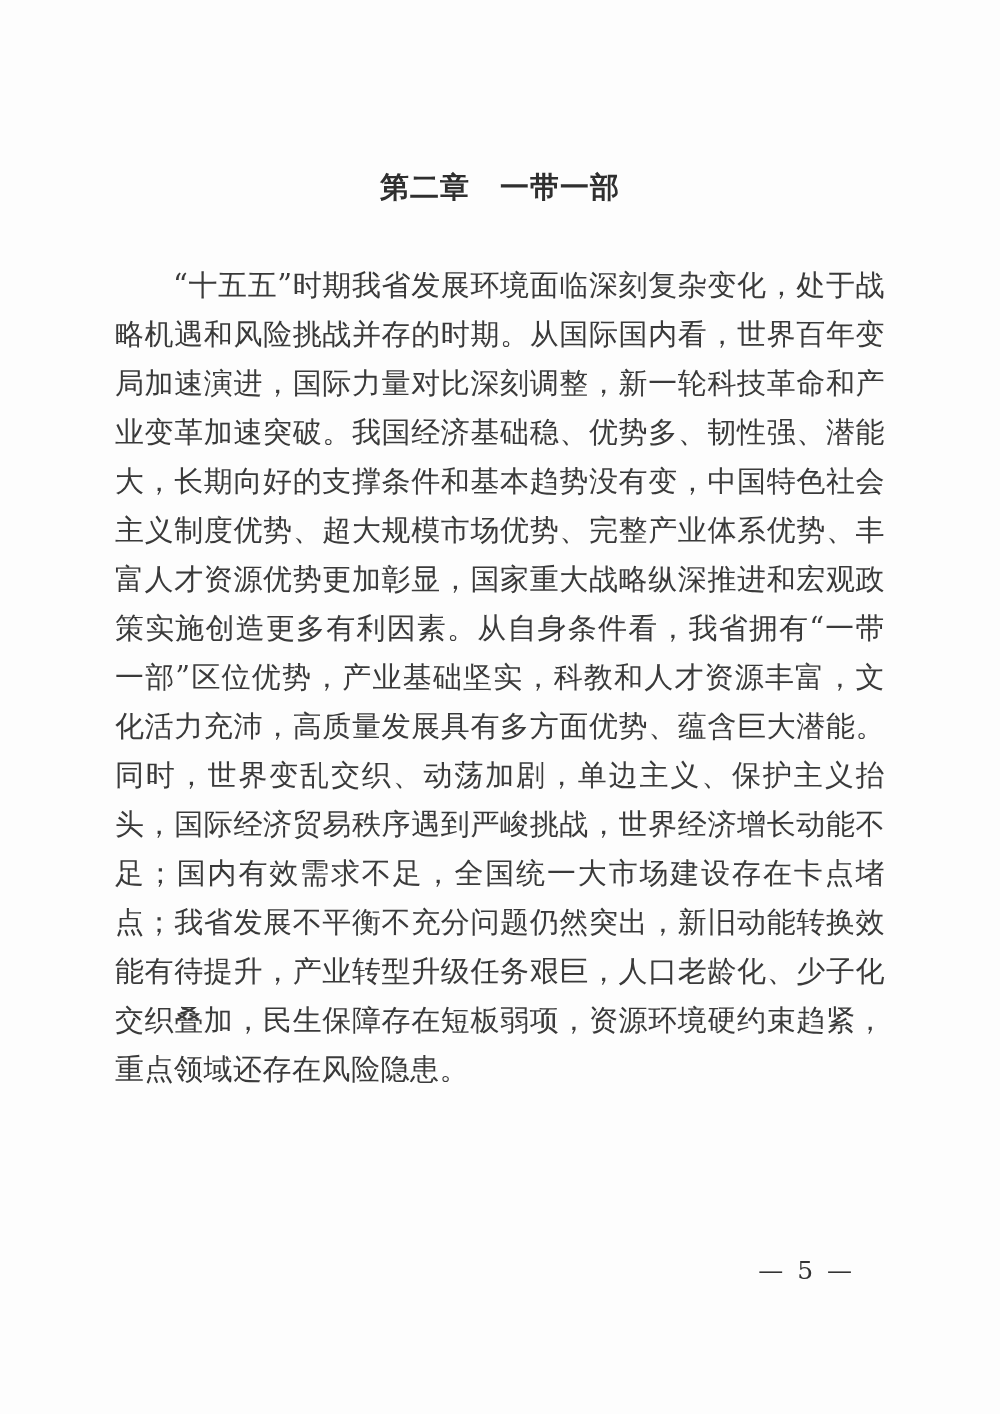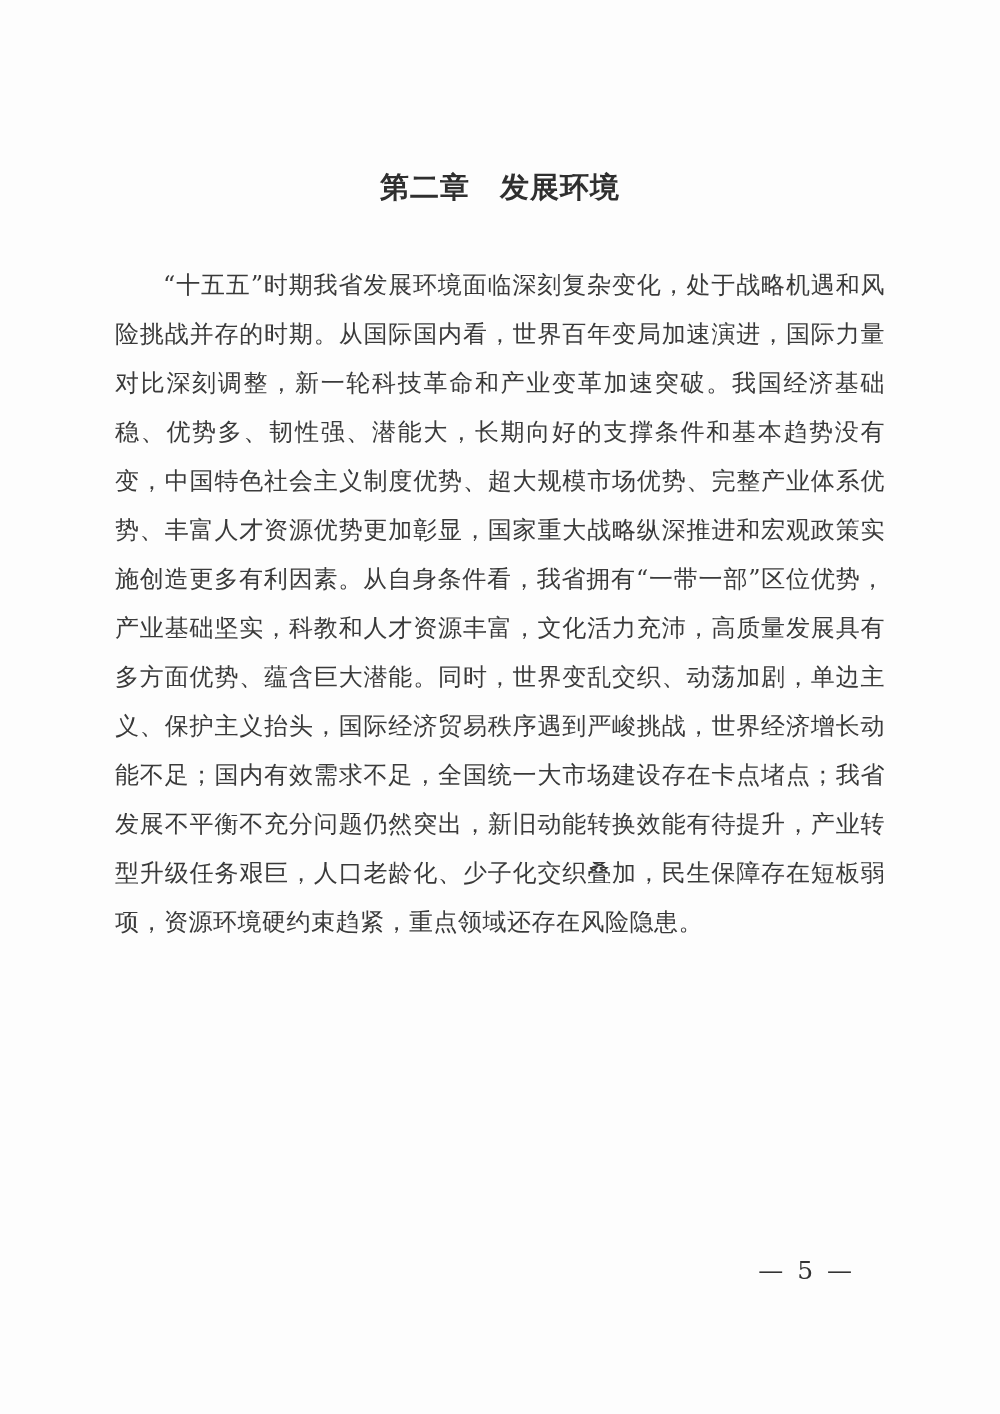--- a/index.html
+++ b/index.html
@@ -25,21 +25,21 @@
     font-family: "DejaVu Sans", sans-serif;
     font-weight: 700;
     font-size: 29px;
     line-height: 34px;
     color: #2f2f2f;
     letter-spacing: 1px;
   }
   .doc-body {
     width: 770px;
     margin: 57px auto 0 auto;
-    font-size: 24px;
+    font-size: 29px;
     line-height: 49px;
     text-align: justify;
     letter-spacing: 0.5px;
   }
   .doc-body p {
     margin: 0;
     text-indent: 2em;
   }
   .page-number {
     position: absolute;
@@ -49,21 +49,21 @@
     letter-spacing: 3px;
     color: #333333;
     font-family: "DejaVu Serif", serif;
   }
 </style>
 </head>
 <body>
 
 <div class="page">
 
-  <h1 class="chapter-title">第二章　发展环境</h1>
+  <h1 class="chapter-title">第二章　一带一部</h1>
 
   <div class="doc-body">
     <p>“十五五”时期我省发展环境面临深刻复杂变化，处于战略机遇和风险挑战并存的时期。从国际国内看，世界百年变局加速演进，国际力量对比深刻调整，新一轮科技革命和产业变革加速突破。我国经济基础稳、优势多、韧性强、潜能大，长期向好的支撑条件和基本趋势没有变，中国特色社会主义制度优势、超大规模市场优势、完整产业体系优势、丰富人才资源优势更加彰显，国家重大战略纵深推进和宏观政策实施创造更多有利因素。从自身条件看，我省拥有“一带一部”区位优势，产业基础坚实，科教和人才资源丰富，文化活力充沛，高质量发展具有多方面优势、蕴含巨大潜能。同时，世界变乱交织、动荡加剧，单边主义、保护主义抬头，国际经济贸易秩序遇到严峻挑战，世界经济增长动能不足；国内有效需求不足，全国统一大市场建设存在卡点堵点；我省发展不平衡不充分问题仍然突出，新旧动能转换效能有待提升，产业转型升级任务艰巨，人口老龄化、少子化交织叠加，民生保障存在短板弱项，资源环境硬约束趋紧，重点领域还存在风险隐患。</p>
   </div>
 
   <div class="page-number">— 5 —</div>
 
 </div>
 
 </body></html>

